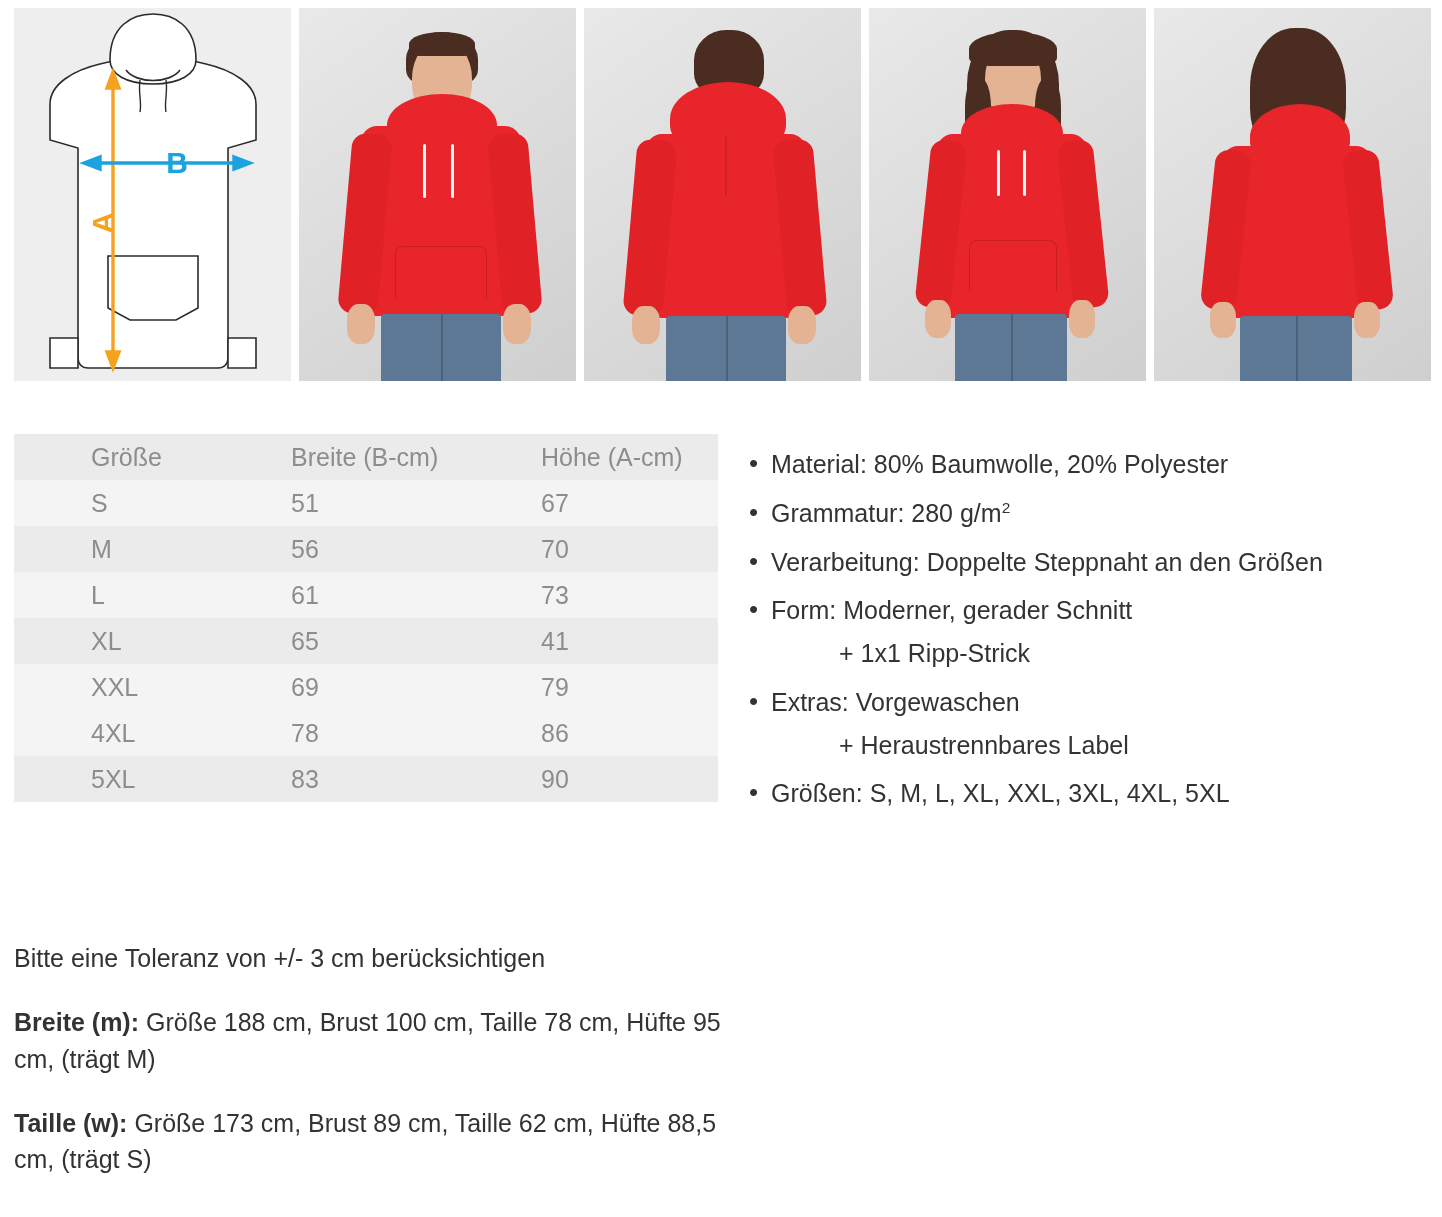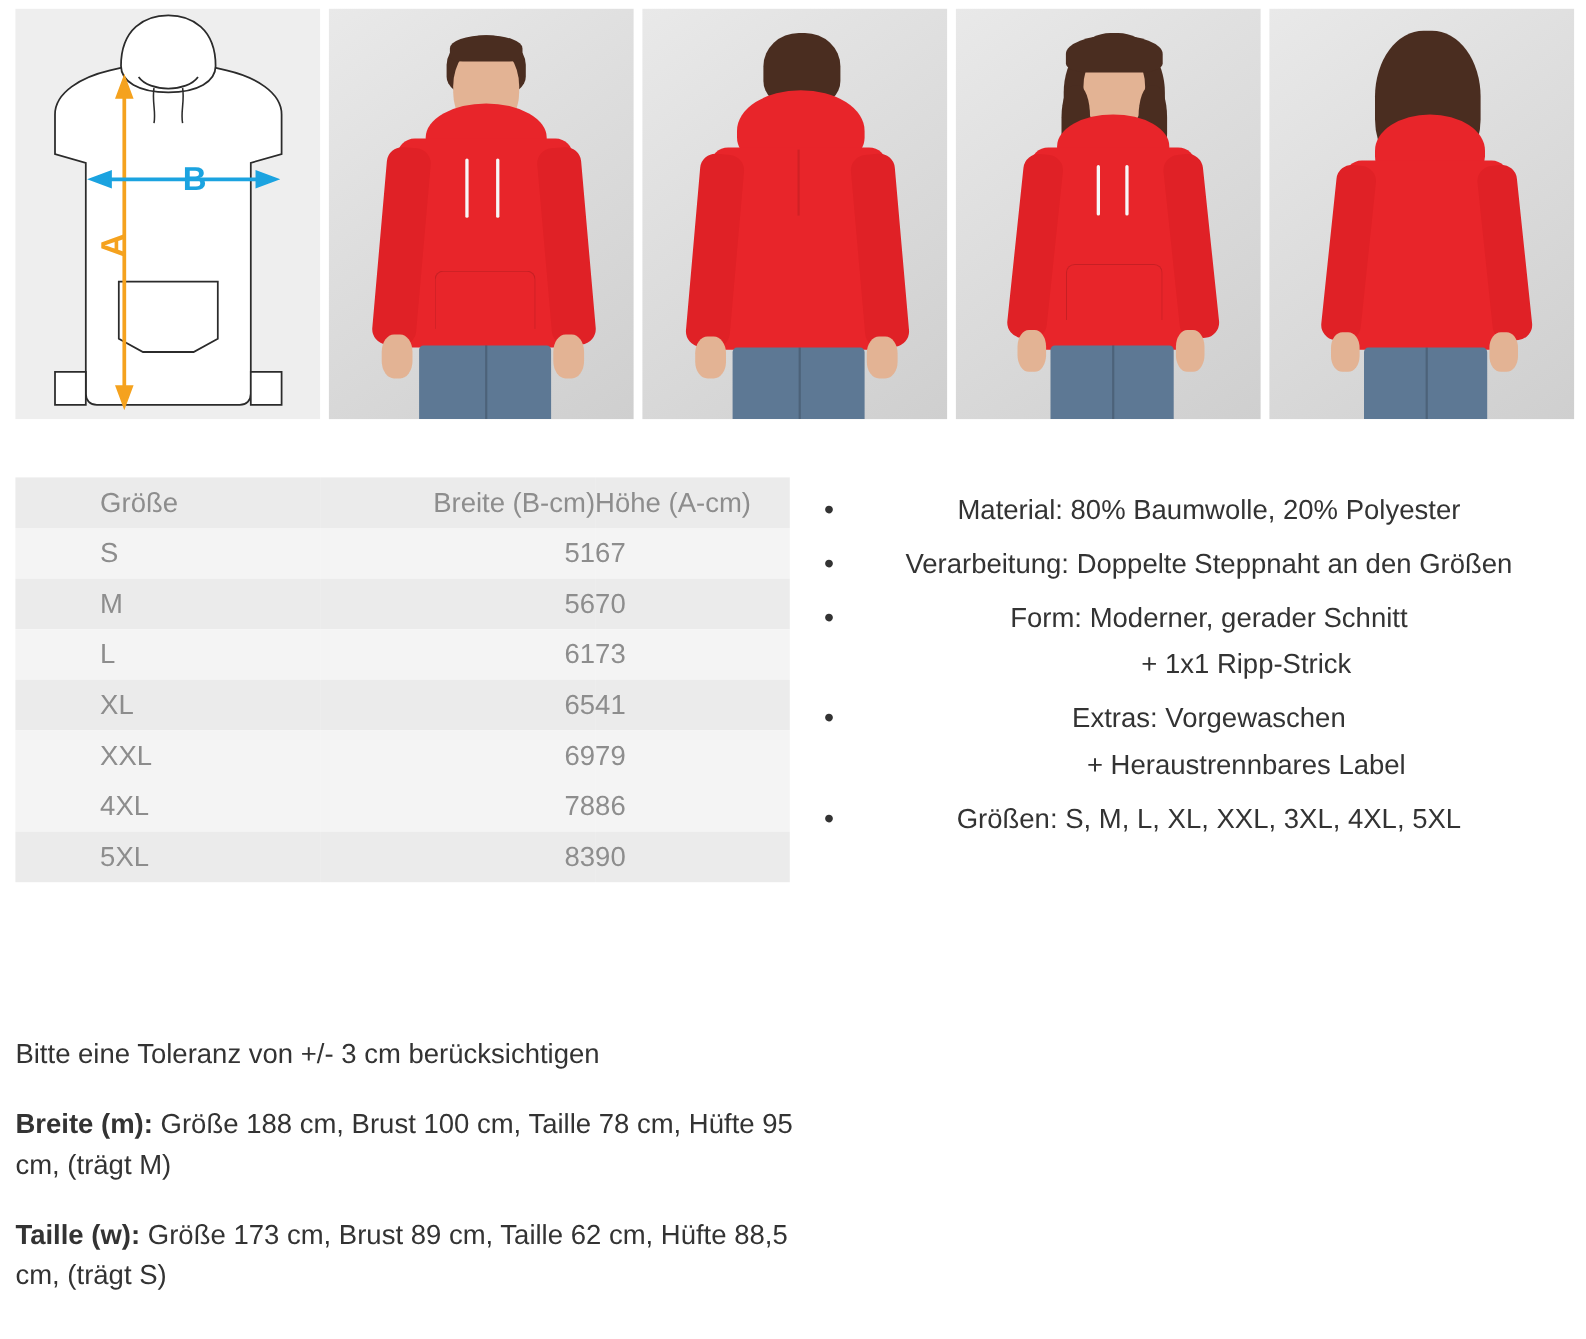--- a/index.html
+++ b/index.html
@@ -63,21 +63,21 @@
   .table-wrap{
     position:absolute;left:14px;top:434px;width:704px;
   }
   table{border-collapse:collapse;width:100%;}
   th,td{
     text-align:left;font-weight:normal;
     color:#8d8d8d;font-size:25px;
     padding:0;height:46px;vertical-align:middle;
   }
   th:first-child,td:first-child{padding-left:77px;width:200px;}
-  th:nth-child(2),td:nth-child(2){padding-left:0;width:250px;text-align:right;}
+  th:nth-child(2),td:nth-child(2){padding-left:0;width:250px;}
   tr.odd{background:#ebebeb;}
   tr.even{background:#f4f4f4;}
   thead tr{background:#ebebeb;}
   
   .notes{
     position:absolute;left:14px;top:940px;width:710px;
     font-size:25px;color:#333;line-height:1.45;
   }
   .notes p{margin:0 0 28px 0;}
   .notes b{font-weight:bold;}
@@ -86,21 +86,21 @@
     position:absolute;left:747px;top:448px;width:680px;
     font-size:25px;color:#333;
   }
   .desc{
     text-align:justify;line-height:1.45;margin:0 0 34px 0;
   }
   ul.specs{
     list-style:none;margin:0;padding:0;
   }
   ul.specs li{
-    position:relative;padding-left:24px;margin-bottom:15px;line-height:1.35;text-align:center;
+    position:relative;padding-left:24px;margin-bottom:15px;line-height:1.35;
   }
   ul.specs li:before{
     content:"\2022";position:absolute;left:2px;top:-2px;font-size:26px;color:#333;
   }
   ul.specs li.sub{padding-left:92px;margin-top:-6px;}
   ul.specs li.sub:before{content:"";}
   sup{font-size:.62em;vertical-align:super;}
 </style>
 </head>
 <body>
@@ -266,20 +266,21 @@
 
 <div class="notes">
   <p>Bitte eine Toleranz von +/- 3 cm berücksichtigen</p>
   <p><b>Breite (m):</b><span> Größe 188 cm, Brust 100 cm, Taille 78 cm, Hüfte 95 cm, (trägt M)</span></p>
   <p><b>Taille (w):</b><span> Größe 173 cm, Brust 89 cm, Taille 62 cm, Hüfte 88,5 cm, (trägt S)</span></p>
 </div>
 
 <div class="right">
   <ul class="specs">
     <li>Material: 80% Baumwolle, 20% Polyester</li>
+    <li><span>Grammatur: 280 g/m</span><sup>2</sup></li>
     <li>Verarbeitung: Doppelte Steppnaht an den Größen</li>
     <li>Form: Moderner, gerader Schnitt</li>
     <li class="sub">+ 1x1 Ripp-Strick</li>
     <li>Extras: Vorgewaschen</li>
     <li class="sub">+ Heraustrennbares Label</li>
     <li>Größen:  S, M, L, XL, XXL, 3XL, 4XL, 5XL</li>
   </ul>
 </div>
 
 </body></html>

